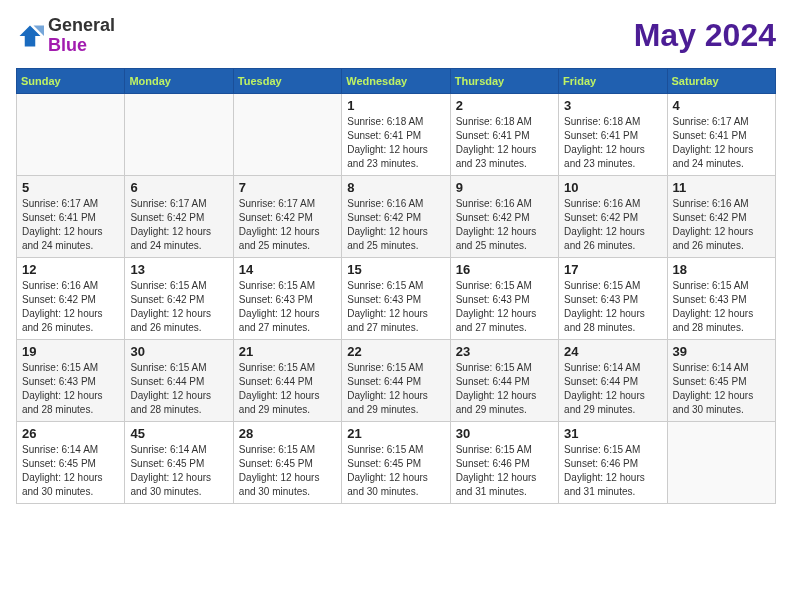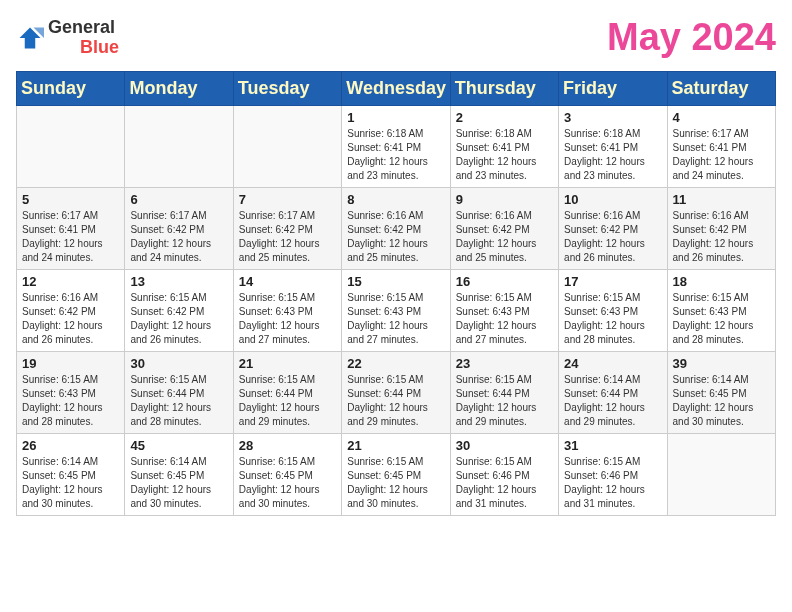--- a/index.html
+++ b/index.html
@@ -20,46 +20,46 @@
       display: flex;
       align-items: center;
       gap: 4px;
     }
     .logo-text {
       font-size: 18px;
       font-weight: bold;
       line-height: 1.1;
     }
     .logo-general { color: #333; }
-    .logo-blue { color: #ef4444; margin-left: 32px; }
+    .logo-blue { color: #a21caf; }
     .logo-icon {
       width: 28px;
       height: 28px;
     }
     .title-block {
       text-align: right;
     }
     .calendar-title {
-      font-size: 38px;
-      font-weight: bold;
-      color: #ec4899;
+      font-size: 32px;
+      font-weight: bold;
+      color: #4c1d95;
     }
     .calendar-subtitle {
       font-size: 16px;
       color: #444;
     }
     .calendar-table {
       width: 100%;
       border-collapse: collapse;
       table-layout: fixed;
     }
     .calendar-table th {
       background-color: #2060b0;
-      color: #fef9c3;
-      font-size: 18px;
+      color: #bef264;
+      font-size: 11px;
       font-weight: bold;
       padding: 6px 4px;
       text-align: left;
       border: 1px solid #1a4f99;
     }
     .calendar-table td {
       vertical-align: top;
       border: 1px solid #ccc;
       padding: 4px 5px;
       font-size: 10.5px;

